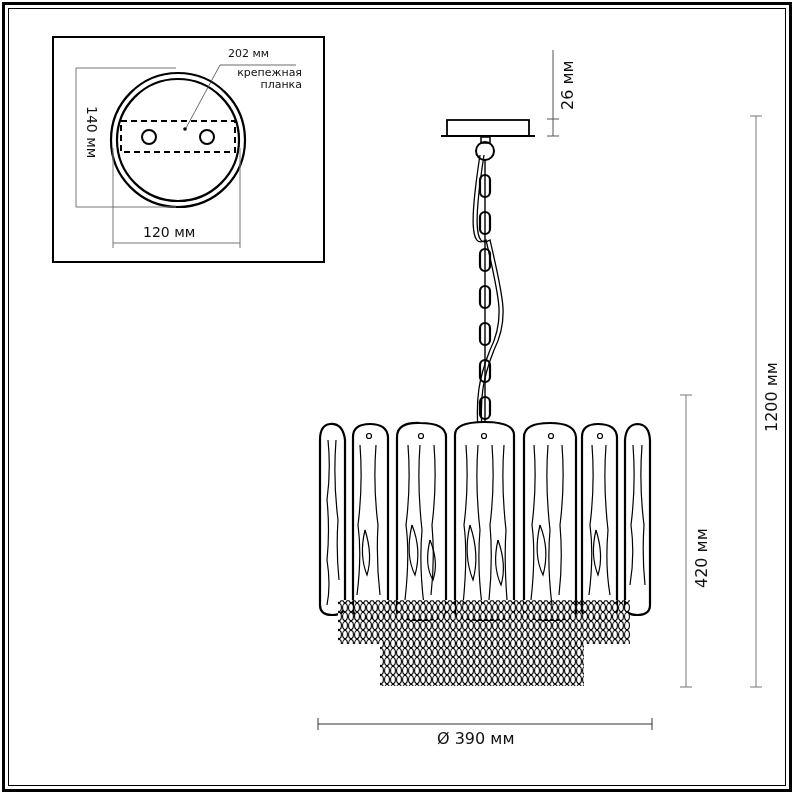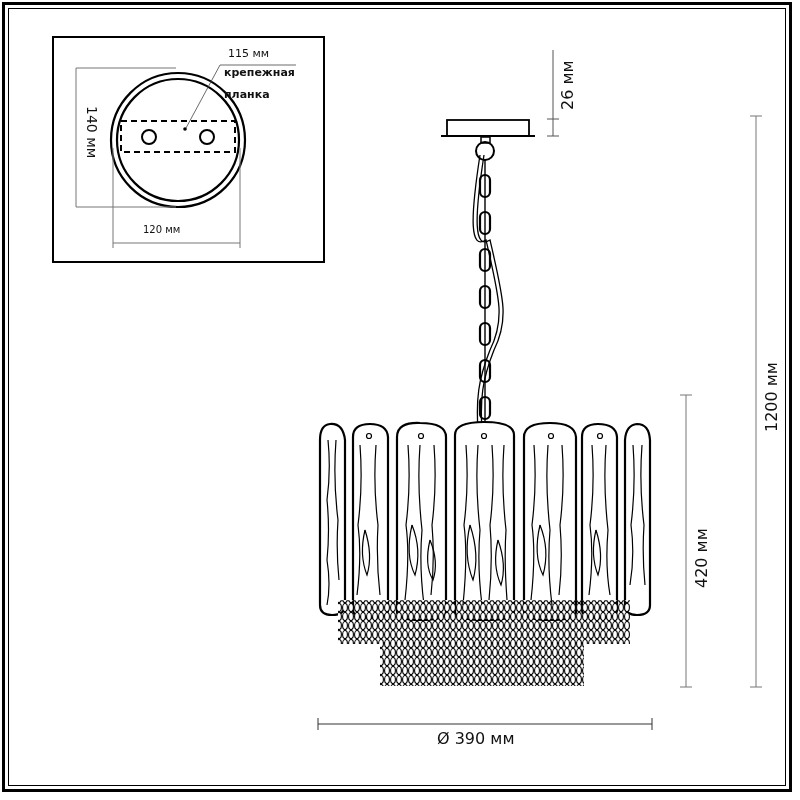--- a/index.html
+++ b/index.html
@@ -6,21 +6,21 @@
     body { width: 800px; height: 800px; position: relative; overflow: hidden;
            font-family: "DejaVu Sans", "Liberation Sans", sans-serif; color: #111; }
     .frame-outer { position: absolute; left: 2px; top: 2px; width: 790px; height: 790px;
                    border: 3px solid #000; box-sizing: border-box; }
     .frame-inner { position: absolute; left: 8px; top: 8px; width: 778px; height: 778px;
                    border: 1px solid #000; box-sizing: border-box; }
     .inset { position: absolute; left: 52px; top: 36px; width: 273px; height: 227px;
              border: 2px solid #000; box-sizing: border-box; background: #fff; }
     svg.draw { position: absolute; left: 0; top: 0; }
     .lbl { position: absolute; white-space: nowrap; font-size: 15px; color: #111; }
-    .lbl.small { font-size: 11px; line-height: 11px; text-align: left; font-weight: bold; }
+    .lbl.small { font-size: 11px; line-height: 11px; text-align: right; }
     .vert { transform-origin: left top; }
   </style>
 </head>
 <body>
 
 <div class="frame-outer"></div>
 <div class="frame-inner"></div>
 
 <div class="inset"></div>
 
@@ -138,23 +138,23 @@
     <line x1="686" y1="395" x2="686" y2="687"></line>
     <line x1="680" y1="395" x2="692" y2="395"></line>
     <line x1="680" y1="687" x2="692" y2="687"></line>
 
     <line x1="318" y1="724" x2="652" y2="724" stroke="#333"></line>
     <line x1="318" y1="718" x2="318" y2="730" stroke="#333"></line>
     <line x1="652" y1="718" x2="652" y2="730" stroke="#333"></line>
   </g>
 </svg>
 
-<div class="lbl" style="left:228px; top:47px; font-size:11px;">115 мм</div>
+<div class="lbl" style="left:228px; top:47px; font-size:11px;">202 мм</div>
 <div class="lbl small" style="left:224px; top:67px; width:78px;">крепежная</div>
-<div class="lbl small" style="left:224px; top:89px; width:78px;">планка</div>
+<div class="lbl small" style="left:224px; top:79px; width:78px;">планка</div>
 
 <div class="lbl vert" style="left:100px; top:106px; transform: rotate(90deg); font-size:14px;">140 мм</div>
-<div class="lbl" style="left:143px; top:224px; font-size:10px;">120 мм</div>
+<div class="lbl" style="left:143px; top:224px; font-size:14px;">120 мм</div>
 
 <div class="lbl vert" style="left:558px; top:110px; transform: rotate(-90deg); font-size:16px;">26 мм</div>
 <div class="lbl vert" style="left:762px; top:432px; transform: rotate(-90deg); font-size:16px;">1200 мм</div>
 <div class="lbl vert" style="left:692px; top:588px; transform: rotate(-90deg); font-size:16px;">420 мм</div>
 <div class="lbl" style="left:437px; top:729px; font-size:16px;">Ø 390 мм</div>
 
 </body></html>

